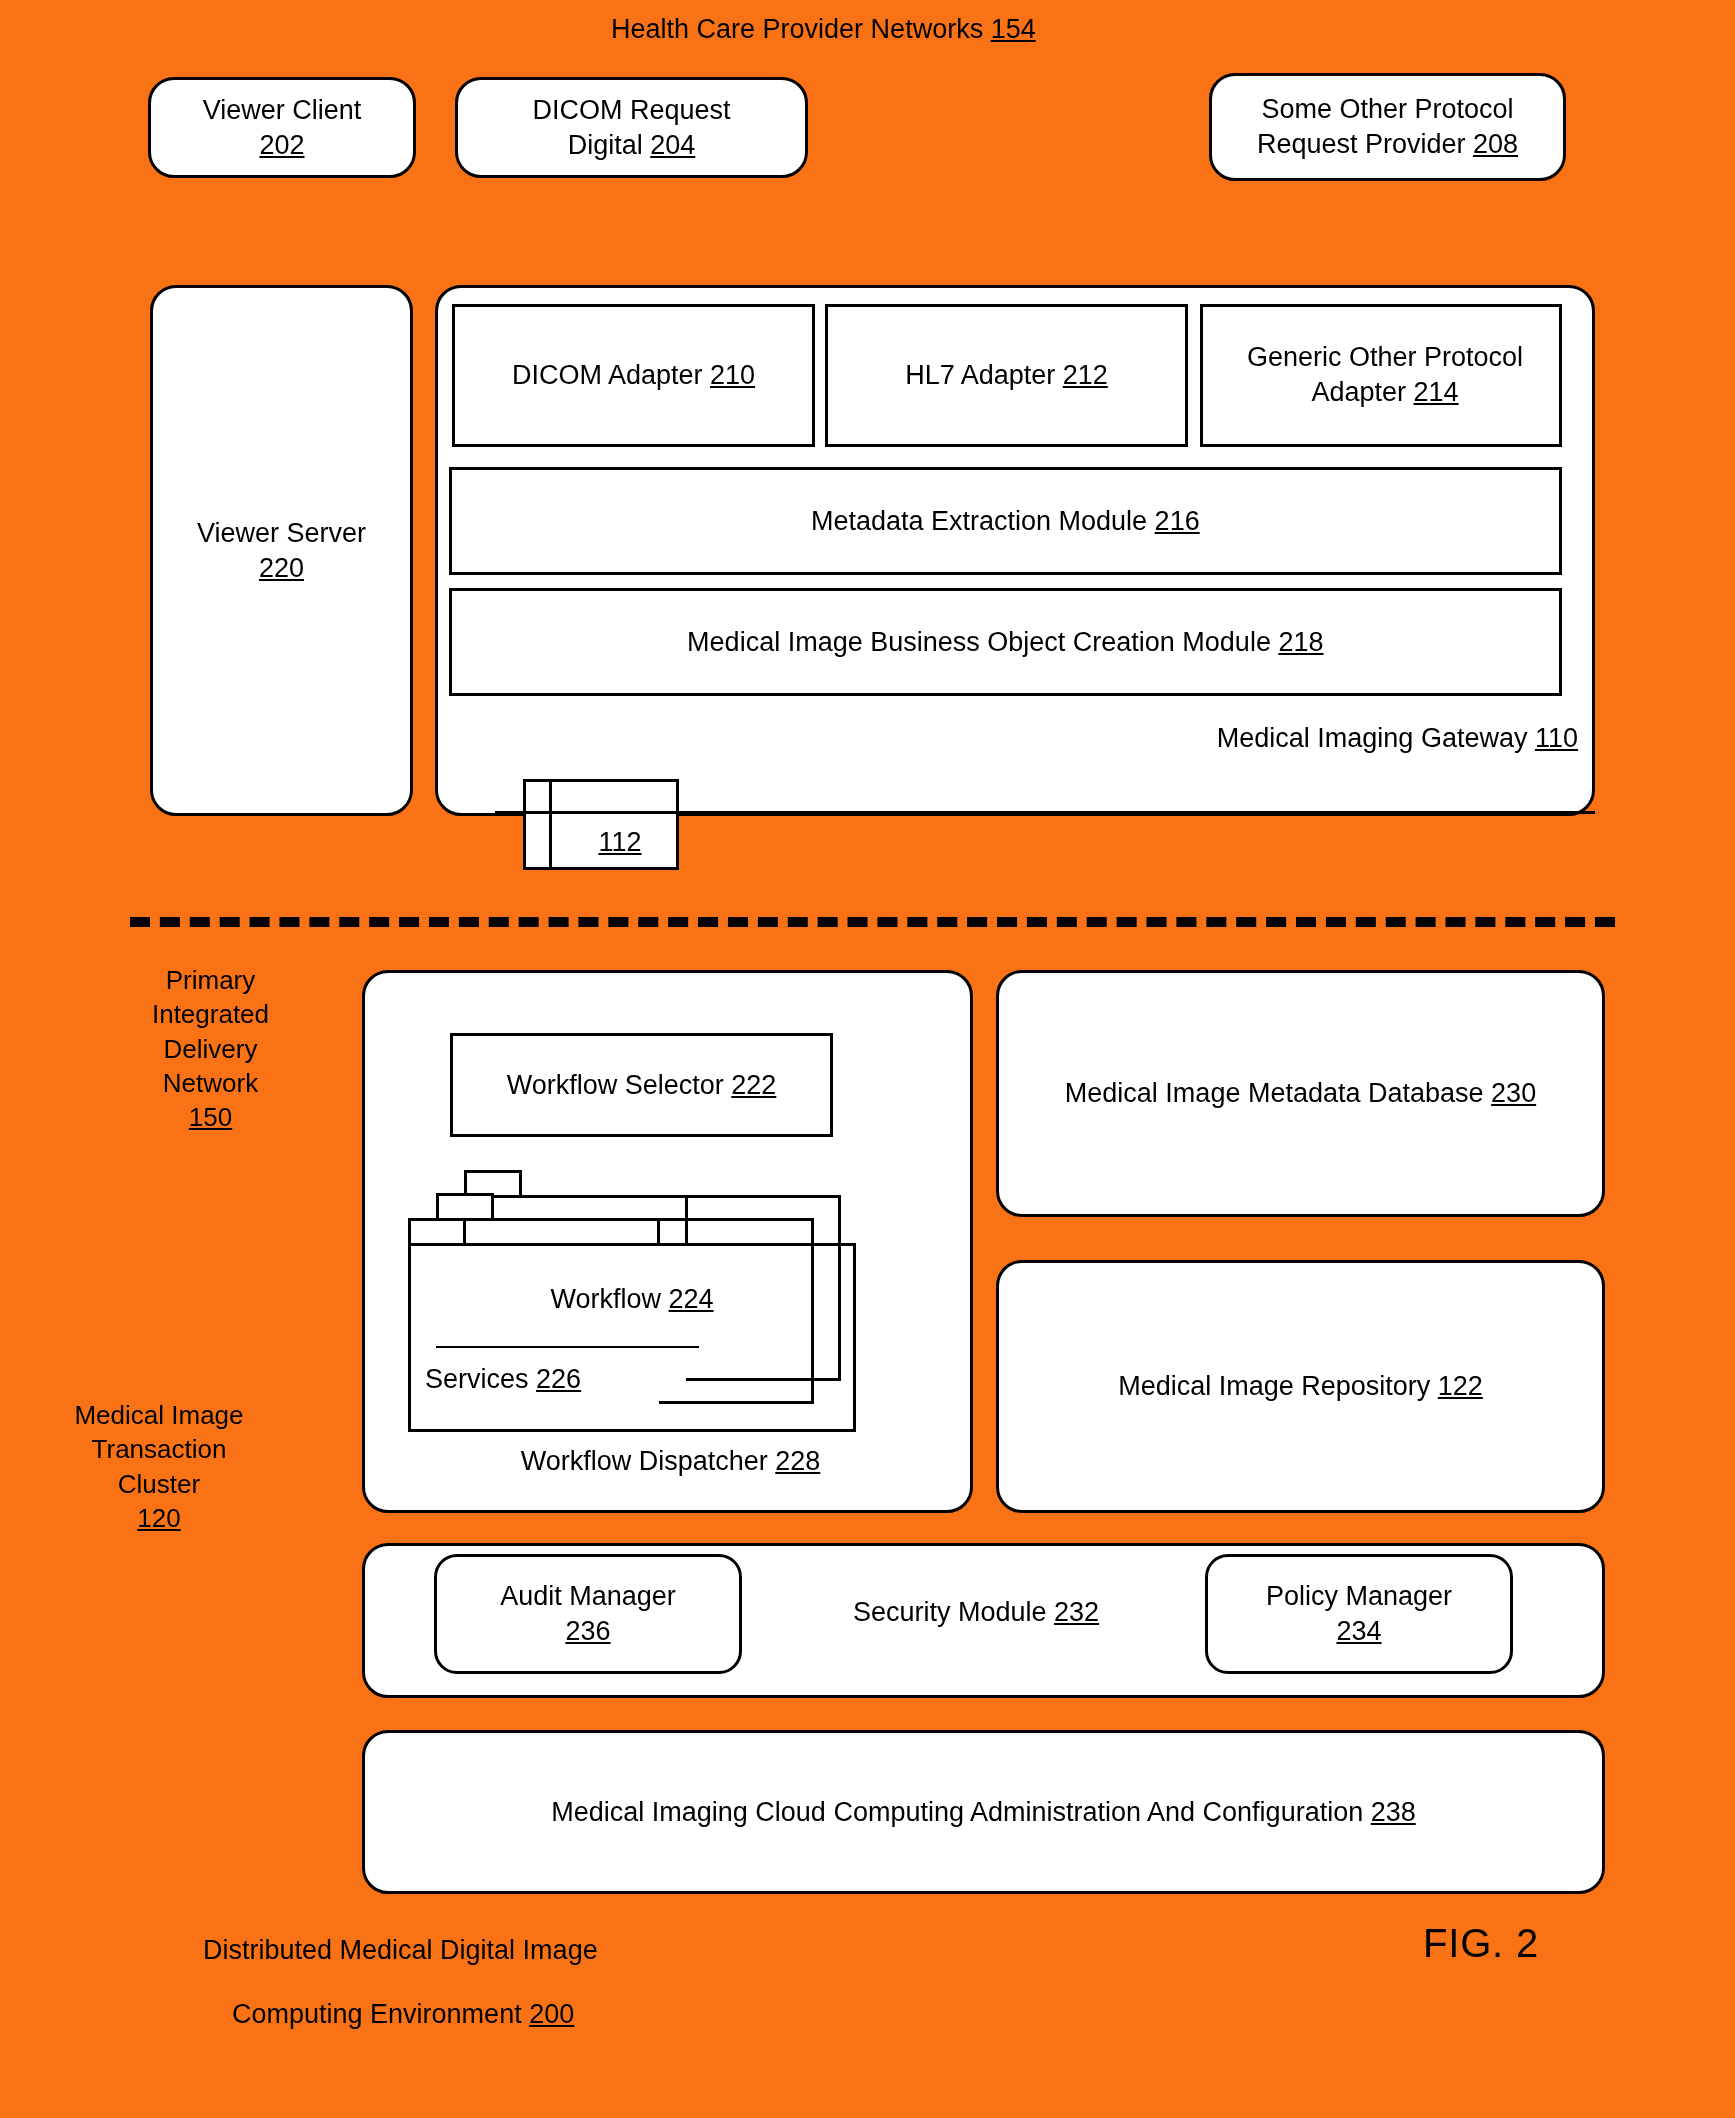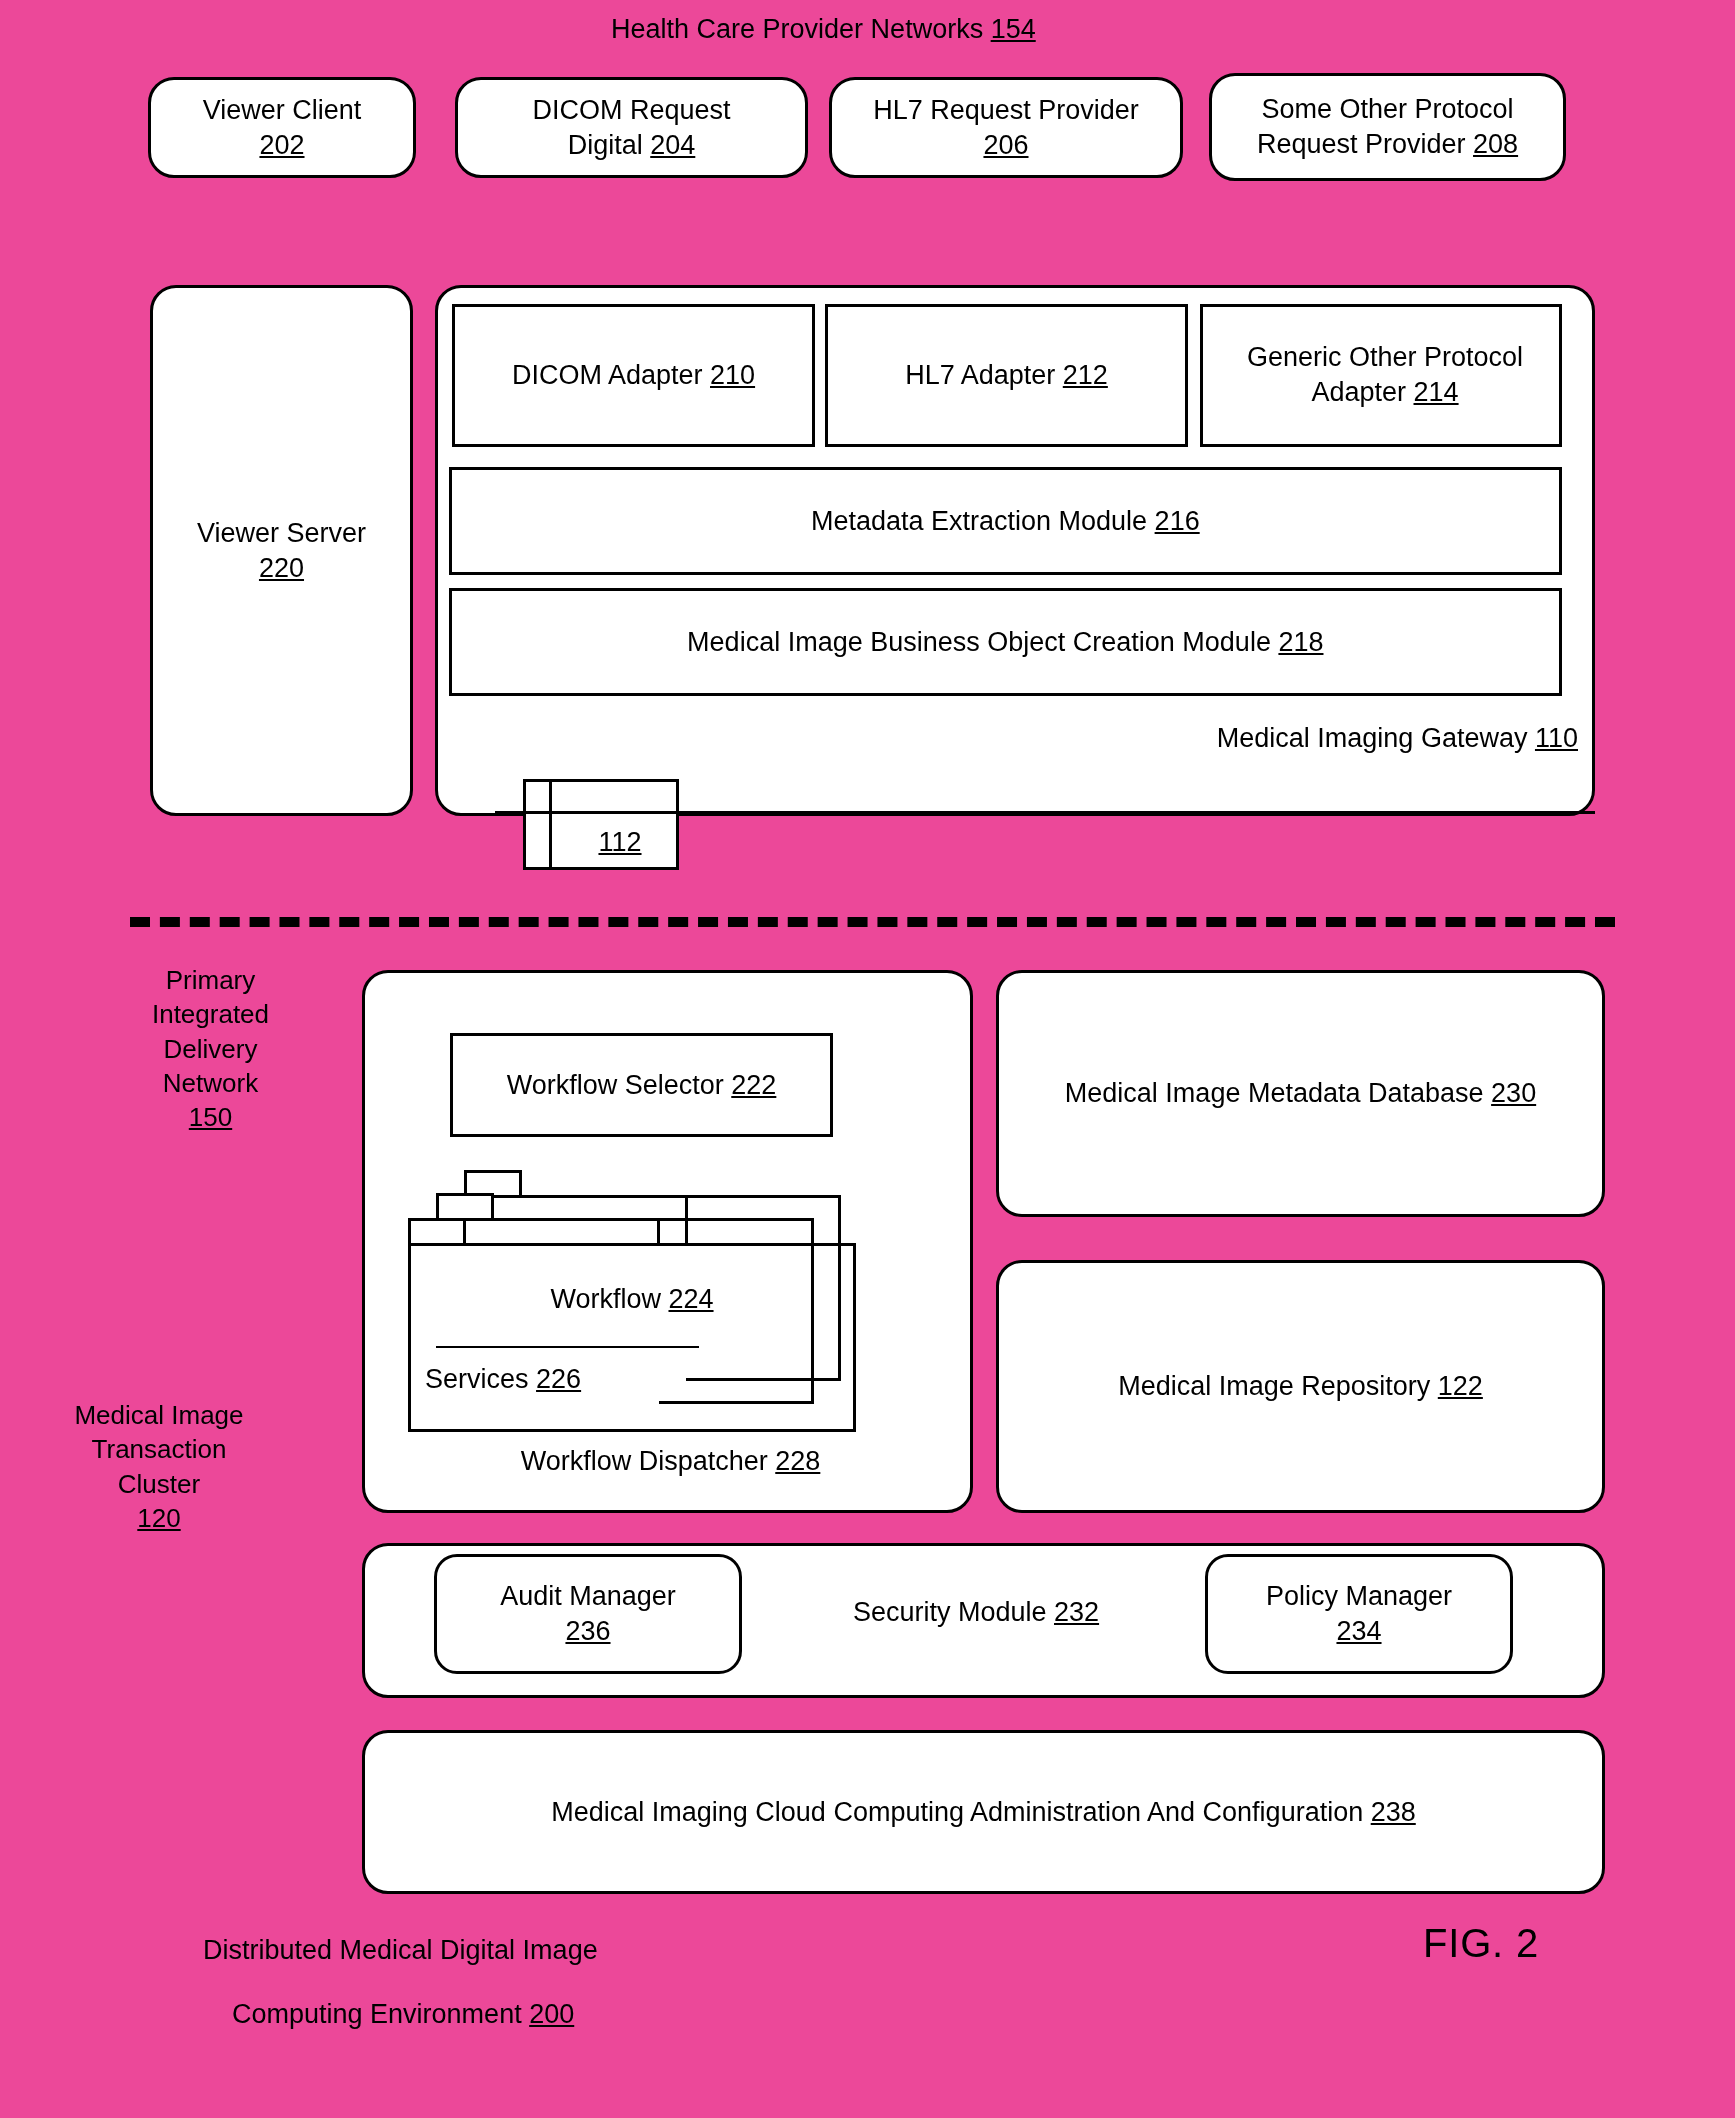--- a/index.html
+++ b/index.html
@@ -8,21 +8,21 @@
     background: #ffffff;
   }
   body {
     font-family: "Liberation Sans", sans-serif;
     color: #000000;
   }
   #page {
     position: relative;
     width: 1736px;
     height: 2119px;
-    background: #ec4899;
+    background: #f97316;
     overflow: hidden;
   }
   .abs { position: absolute; }
   .ctr { display: flex; align-items: center; justify-content: center; text-align: center; }
 
   
   .rbox {
     border: 3.1px solid #000;
     border-radius: 26px;
     background: #fff;
@@ -97,26 +97,20 @@
   <div class="abs rbox ctr" style="left:455px; top:77px; width:353px; height:101px;">
     <div class="label box-text">
       <div><span>DICOM Request</span></div>
       <div>
         <span>Digital</span>
         <span class="u">204</span>
       </div>
     </div>
   </div>
 
-  <div class="abs rbox ctr" style="left:829px; top:77px; width:354px; height:101px;">
-    <div class="label box-text">
-      <div><span>HL7 Request Provider</span></div>
-      <div><span class="u">206</span></div>
-    </div>
-  </div>
 
   <div class="abs rbox ctr" style="left:1209px; top:73px; width:357px; height:108px;">
     <div class="label box-text">
       <div><span>Some Other Protocol</span></div>
       <div>
         <span>Request Provider</span>
         <span class="u">208</span>
       </div>
     </div>
   </div>

